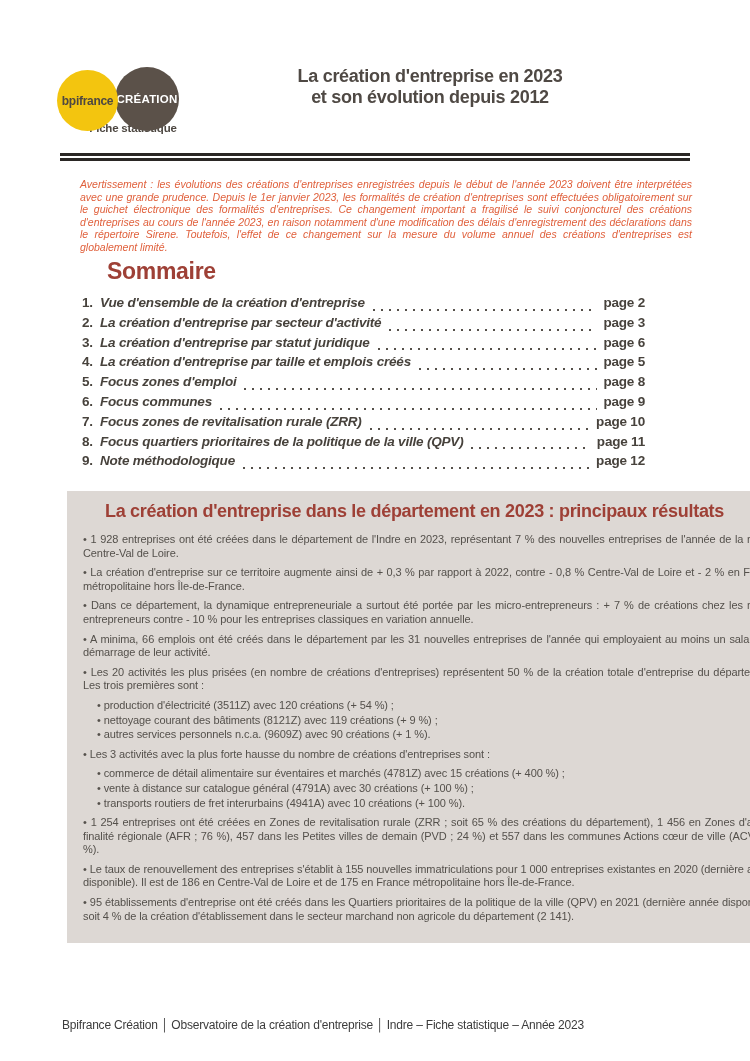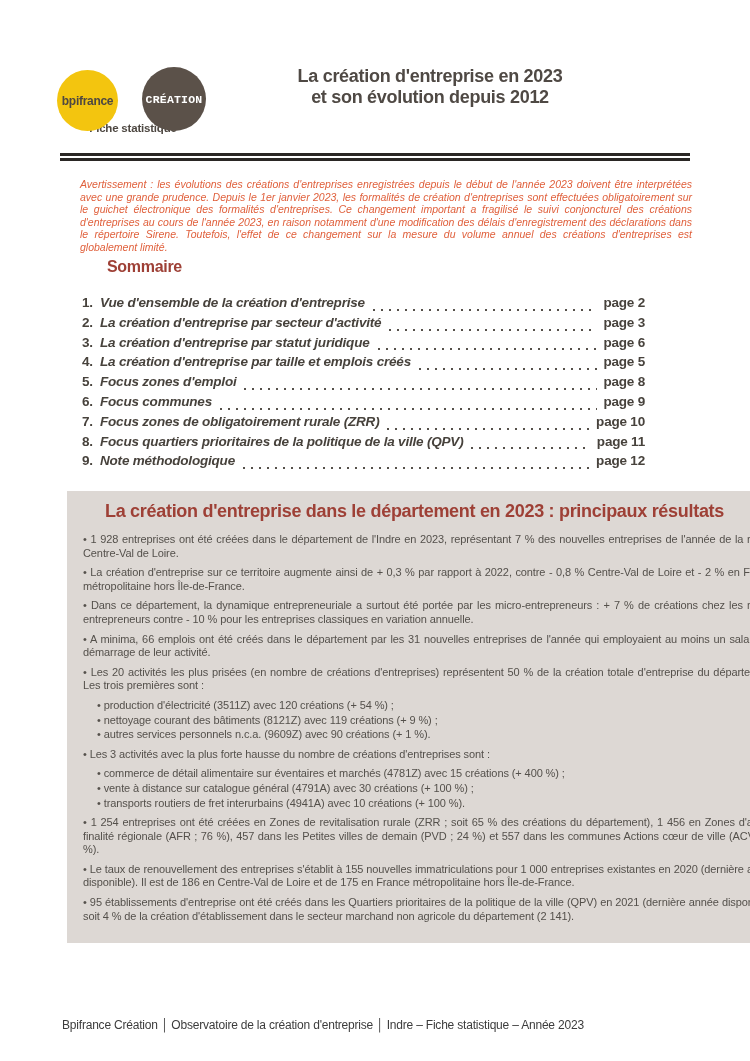--- a/index.html
+++ b/index.html
@@ -6,36 +6,36 @@
   body{
     width:750px;height:1061px;position:relative;background:#ffffff;
     font-family:"Liberation Sans", sans-serif;overflow:hidden;
     -webkit-font-smoothing:antialiased;
   }
   .abs{position:absolute;}
 
   
   .logo-circle{position:absolute;border-radius:50%;display:flex;align-items:center;justify-content:center;}
   .circle-yellow{left:57px;top:70px;width:61px;height:61px;background:#F3C50F;z-index:2;}
-  .circle-brown{left:142px;top:67px;width:64px;height:64px;background:#5B5149;z-index:1;font-family:Liberation Mono, monospace;}
+  .circle-brown{left:115px;top:67px;width:64px;height:64px;background:#5B5149;z-index:1;}
   .brand-bpi{color:#4E4842;font-weight:bold;font-size:12px;letter-spacing:-0.3px;}
   .brand-crea{color:#ffffff;font-weight:bold;font-size:11.5px;letter-spacing:0.2px;}
   .logo-tagline{left:70px;top:122px;width:126px;text-align:center;color:#4E4842;font-weight:bold;font-size:11.5px;letter-spacing:-0.2px;}
 
   .title-block{left:170px;top:62px;width:520px;text-align:center;}
   .doc-title{color:#EFB800;font-weight:bold;font-size:30px;line-height:32px;letter-spacing:-0.5px;}
   .doc-subtitle{color:#4F4944;font-weight:bold;font-size:18px;line-height:21px;letter-spacing:-0.3px;margin-top:4px;}
 
   .header-rule{left:60px;top:153px;width:630px;height:2px;border-top:3px solid #2A2724;border-bottom:3px solid #2A2724;}
 
   
   .notice{left:80px;top:178px;width:612px;color:#E0603C;font-style:italic;font-size:10.5px;line-height:12.6px;text-align:justify;}
 
   
-  .toc-heading{left:107px;top:258px;color:#9E4036;font-weight:bold;font-size:16px;letter-spacing:-0.3px;}
+  .toc-heading{left:107px;top:258px;color:#9E4036;font-weight:bold;font-size:23px;letter-spacing:-0.3px;}
   .toc{left:82px;top:295px;width:563px;}
   .toc-row{display:flex;align-items:baseline;height:19.8px;color:#47423C;font-weight:bold;font-size:13.5px;letter-spacing:-0.2px;}
   .toc-num{width:18px;flex:0 0 auto;}
   .toc-label{flex:0 0 auto;white-space:nowrap;font-style:italic;}
   .toc-leader{flex:1 1 auto;height:2px;margin:0 6px 0 8px;align-self:flex-end;margin-bottom:4px;
     background:repeating-linear-gradient(to right,#55504A 0 2px,transparent 2px 8px);}
   .toc-page{flex:0 0 auto;white-space:nowrap;}
 
   
   .results-box{left:67px;top:491px;width:731px;background:#DDD8D4;padding:6px 9px 14px 16px;box-sizing:border-box;}
@@ -105,21 +105,21 @@
     <span class="toc-page">page 8</span>
   </div>
   <div class="toc-row">
     <span class="toc-num">6.</span>
     <span class="toc-label">Focus communes</span>
     <span class="toc-leader"></span>
     <span class="toc-page">page 9</span>
   </div>
   <div class="toc-row">
     <span class="toc-num">7.</span>
-    <span class="toc-label">Focus zones de obligatoirement rurale (ZRR)</span>
+    <span class="toc-label">Focus zones de revitalisation rurale (ZRR)</span>
     <span class="toc-leader"></span>
     <span class="toc-page">page 10</span>
   </div>
   <div class="toc-row">
     <span class="toc-num">8.</span>
     <span class="toc-label">Focus quartiers prioritaires de la politique de la ville (QPV)</span>
     <span class="toc-leader"></span>
     <span class="toc-page">page 11</span>
   </div>
   <div class="toc-row">

